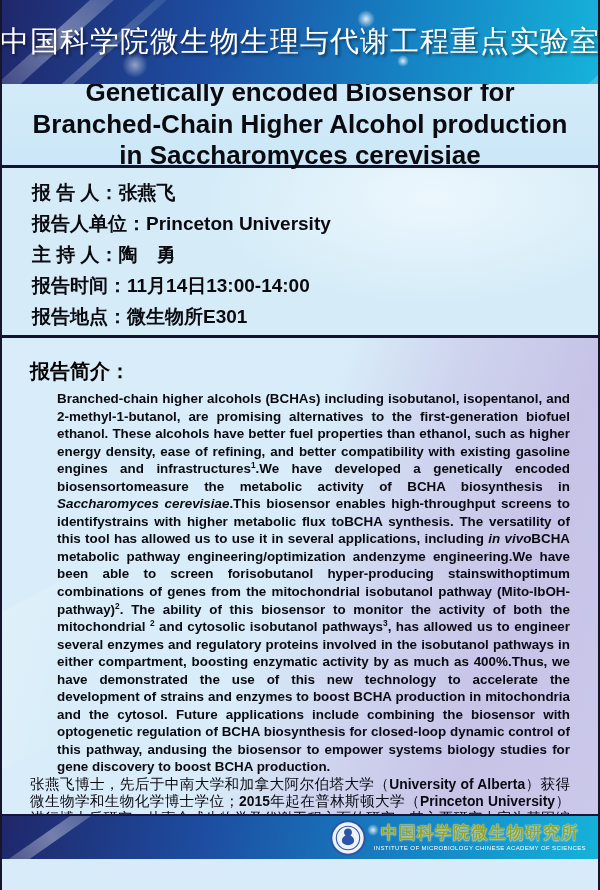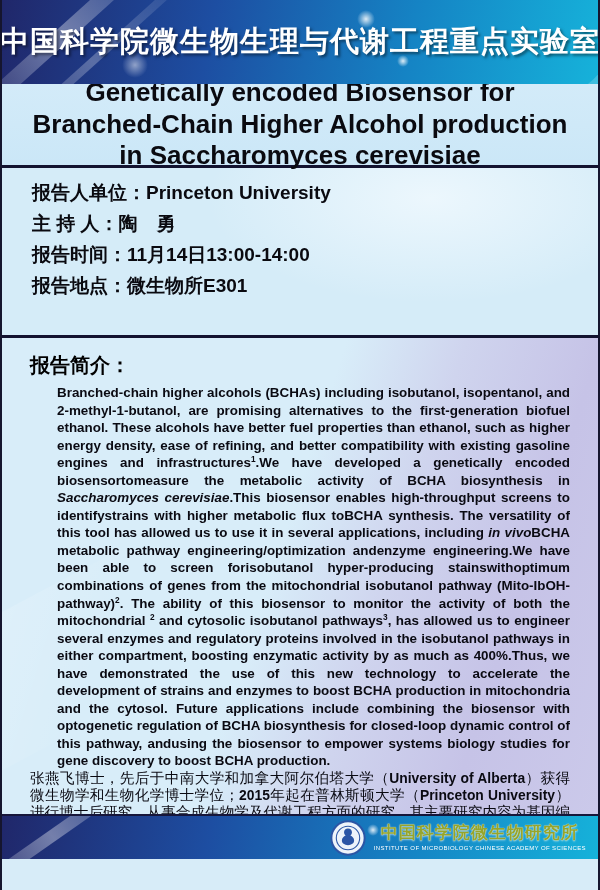--- a/index.html
+++ b/index.html
@@ -15,21 +15,21 @@
     background: #d7ecf8;
   }
   
   .header {
     position: relative; height: 84px; overflow: hidden;
     background: linear-gradient(100deg, #20276a 0%, #1d4ea2 35%, #1583c4 68%, #16b2da 100%);
     display: flex; align-items: center; justify-content: center;
   }
   .header-title {
     position: relative; z-index: 2;
-    color: #ffffff; font-weight: bold; font-size: 29px; letter-spacing: 1px;
+    color: #ffffff; font-weight: normal; font-size: 29px; letter-spacing: 1px;
     white-space: nowrap; text-shadow: 2px 2px 3px rgba(0,0,0,0.5);
   }
   .streak {
     position: absolute; z-index: 1; pointer-events: none;
     background: linear-gradient(90deg, rgba(255,255,255,0) 0%, rgba(255,255,255,0.38) 50%, rgba(255,255,255,0) 100%);
   }
   .streak.s1 { width: 260px; height: 16px; left: -70px; top: 28px; transform: rotate(-42deg); }
   .streak.s2 { width: 300px; height: 8px;  left: -60px; top: 58px; transform: rotate(-42deg); opacity: .7; }
   .arc {
     position: absolute; z-index: 1; border-radius: 50%;
@@ -76,21 +76,21 @@
     background: linear-gradient(108deg, #d8edf9 0%, #d8edf9 46%, #cfd4ee 62%, #c6c3e7 80%, #cbc9ea 100%);
     padding: 6px 28px 0 28px;
   }
   .main-deco {
     position: absolute; left: -60px; bottom: 90px; width: 260px; height: 140px;
     background: linear-gradient(135deg, rgba(255,255,255,0.55) 0%, rgba(255,255,255,0) 60%);
     transform: rotate(-28deg); opacity: .45; pointer-events: none;
   }
   .main-inner { position: relative; z-index: 2; }
   .section-heading {
-    font-size: 20px; font-weight: bold; color: #000; margin: 8px 0 5px 0;
+    font-size: 20px; font-weight: bold; color: #000; margin: 14px 0 5px 0;
   }
   .abstract {
     font-size: 13.4px; font-weight: bold; color: #0a0a12;
     text-align: justify; line-height: 1.31; margin-left: 27px;
   }
   .bio-heading { margin-top: 11px; }
   .bio {
     font-family: "Liberation Serif", "DejaVu Serif", serif;
     font-size: 14.6px; color: #0a0a12; text-align: justify; line-height: 1.14;
   }
@@ -136,20 +136,21 @@
     <div class="dot d4"></div>
     <div class="header-title">中国科学院微生物生理与代谢工程重点实验室</div>
   </div>
 
   <div class="title-box">
     <div class="title-text">Genetically encoded Biosensor for Branched-Chain Higher Alcohol production in Saccharomyces cerevisiae</div>
   </div>
 
   <div class="info-box">
     <div>
+        <div class="info-row">报 告 人：张燕飞</div>
         <div class="info-row">报告人单位：Princeton University</div>
         <div class="info-row">主 持 人：陶　勇</div>
         <div class="info-row">报告时间：11月14日13:00-14:00</div>
         <div class="info-row">报告地点：微生物所E301</div>
       </div>
   </div>
 
   <div class="main">
     <div class="main-deco"></div>
     <div class="main-inner">

